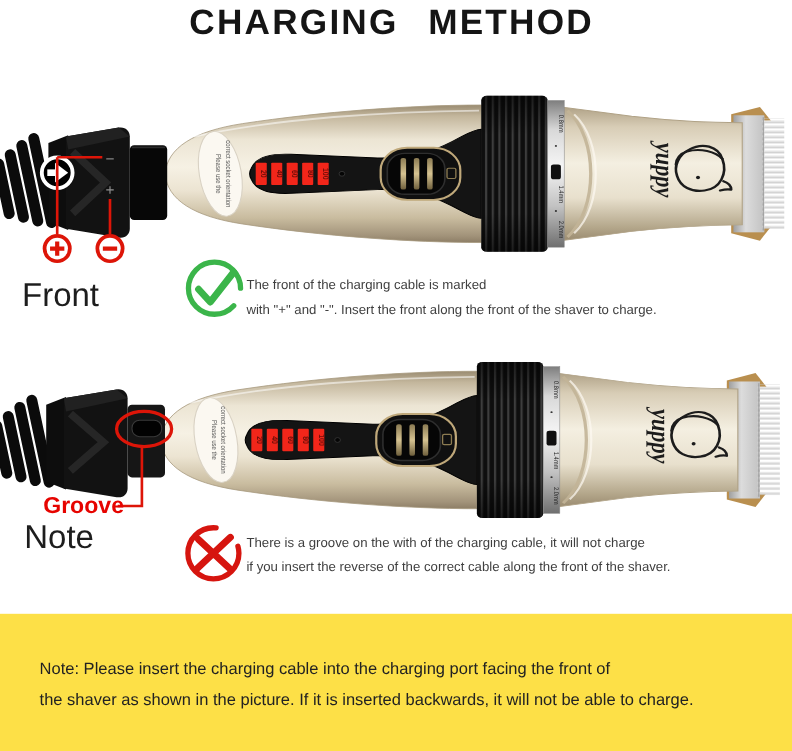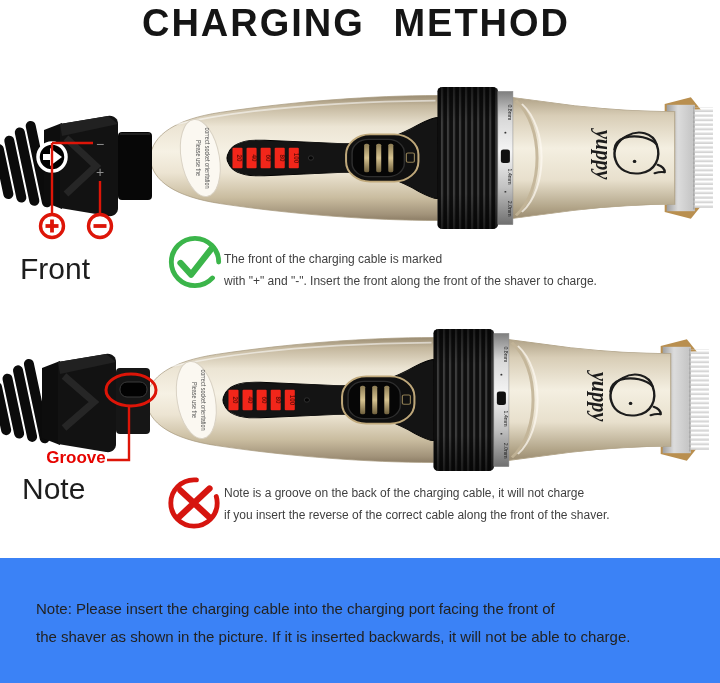--- a/index.html
+++ b/index.html
@@ -1,24 +1,24 @@
 <!DOCTYPE html>
 <html><head>
 <meta charset="utf-8">
 <style>
   html,body{margin:0;padding:0;background:#fff;}
   .page{position:relative;width:720px;height:683px;background:#ffffff;overflow:hidden;
         font-family:"Liberation Sans",sans-serif;}
   .abs{position:absolute;}
-  .title{left:0;top:2px;width:712px;text-align:center;font-size:38px;font-weight:700;
+  .title{left:0;top:2px;width:712px;text-align:center;font-size:32px;font-weight:700;
          color:#151515;letter-spacing:2px;word-spacing:16px;white-space:nowrap;}
   .side-label{color:#1d1d1d;font-size:30px;text-align:left;}
-  .groove-label{color:#e60400;font-size:17px;font-weight:700;text-align:center;}
+  .groove-label{color:#e60400;font-size:21px;font-weight:700;text-align:center;}
   .desc{font-size:12px;line-height:22px;color:#3f3f3f;white-space:nowrap;}
-  .note{left:0;top:558px;width:720px;height:125px;background:#3b82f6;}
+  .note{left:0;top:558px;width:720px;height:125px;background:#fde047;}
   .note-text{padding:37px 0 0 36px;font-size:15px;line-height:28px;color:#222;white-space:nowrap;}
   svg{display:block;}
   .defs-holder{position:absolute;width:0;height:0;overflow:hidden;}
 </style>
 </head>
 <body>
 
 <div class="page">
 
   <svg class="defs-holder" aria-hidden="true">
@@ -225,21 +225,21 @@
   <div class="abs groove-label" style="left:26px;top:448px;width:100px;">Groove</div>
 
   <div class="abs side-label" style="left:22px;top:472px;width:112px;">Note</div>
 
   <svg class="abs" style="left:165px;top:474px;" width="58" height="58" viewBox="0 0 60 60">
     <circle cx="30" cy="30" r="24" fill="none" stroke="#d6150f" stroke-width="5" stroke-dasharray="125 28" stroke-dashoffset="10" stroke-linecap="round"></circle>
     <path d="M 16 17 L 45 44 M 46 15 L 14 45" fill="none" stroke="#d6150f" stroke-width="6.5" stroke-linecap="round"></path>
   </svg>
 
   <div class="abs desc" style="left:224px;top:482px;">
-    <div>Note is a groove on the back of the charging cable, it will not charge</div>
+    <div>There is a groove on the with of the charging cable, it will not charge</div>
     <div>if you insert the reverse of the correct cable along the front of the shaver.</div>
   </div>
 
   <div class="abs note">
     <div class="note-text">
       <div>Note: Please insert the charging cable into the charging port facing the front of</div>
       <div>the shaver as shown in the picture. If it is inserted backwards, it will not be able to charge.</div>
     </div>
   </div>
 

